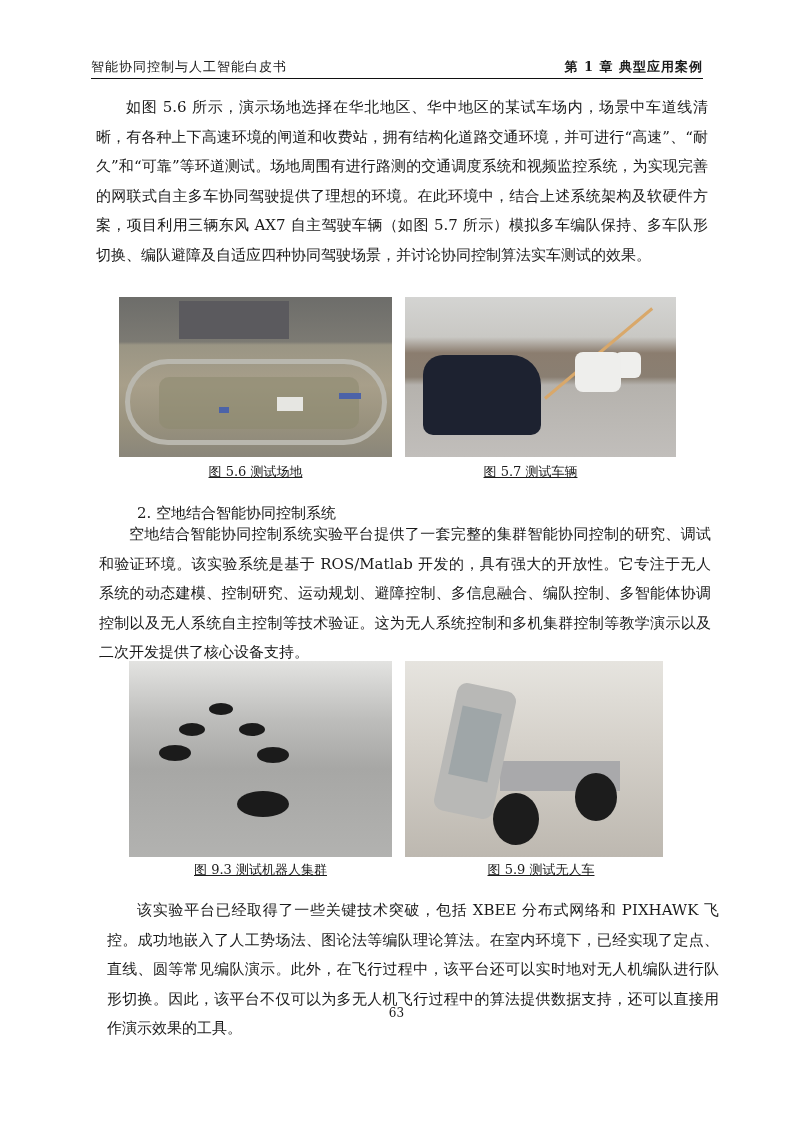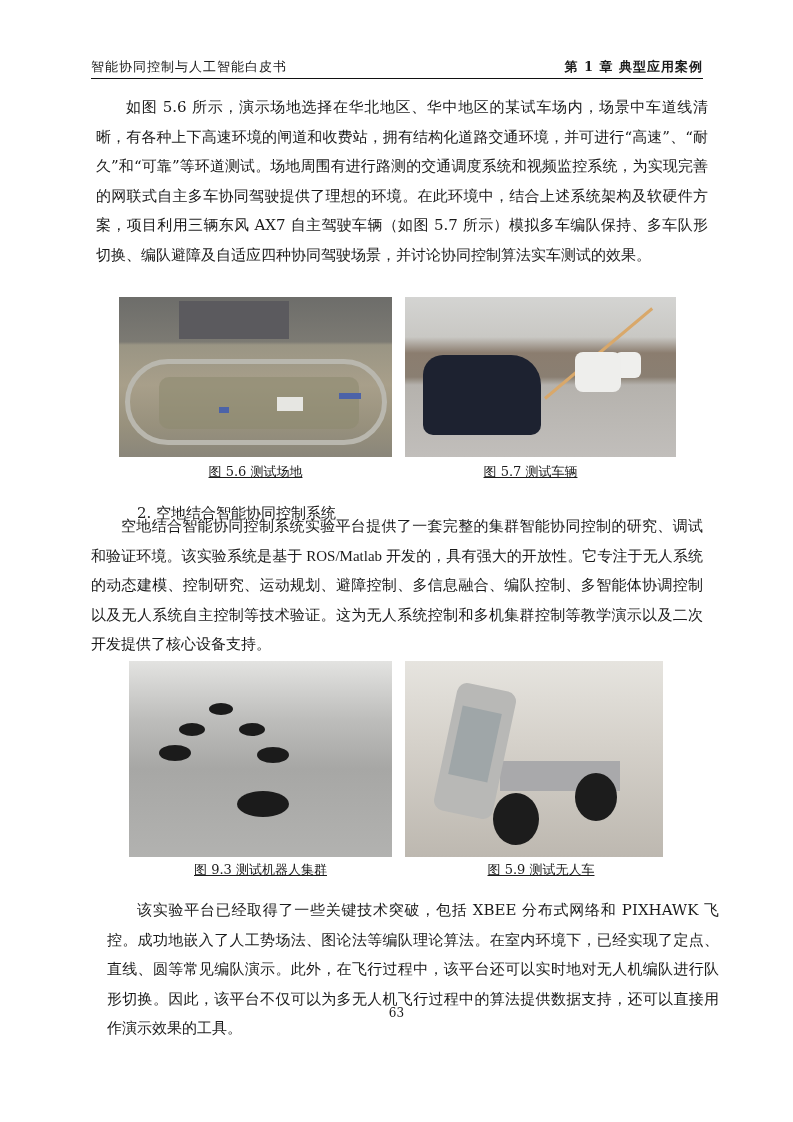--- a/index.html
+++ b/index.html
@@ -65,21 +65,21 @@
 <div class="fig" id="img57">
   <div class="lane"></div>
     <div class="car3"></div>
     <div class="car2"></div>
     <div class="car1"></div>
 </div>
 <div class="cap" style="left:119px; width:273px; top:463px;">图 5.6 测试场地</div>
 <div class="cap" style="left:395px; width:271px; top:463px;">图 5.7 测试车辆</div>
 
 <p class="para indent" style="top:483px; margin:16px;">2. 空地结合智能协同控制系统</p>
-<p class="para indent" style="top:512px; margin:0;font-family:Liberation Serif, serif;">空地结合智能协同控制系统实验平台提供了一套完整的集群智能协同控制的研究、调试和验证环境。该实验系统是基于 ROS/Matlab 开发的，具有强大的开放性。它专注于无人系统的动态建模、控制研究、运动规划、避障控制、多信息融合、编队控制、多智能体协调控制以及无人系统自主控制等技术验证。这为无人系统控制和多机集群控制等教学演示以及二次开发提供了核心设备支持。</p>
+<p class="para indent" style="top:512px; margin:8px;">空地结合智能协同控制系统实验平台提供了一套完整的集群智能协同控制的研究、调试和验证环境。该实验系统是基于 ROS/Matlab 开发的，具有强大的开放性。它专注于无人系统的动态建模、控制研究、运动规划、避障控制、多信息融合、编队控制、多智能体协调控制以及无人系统自主控制等技术验证。这为无人系统控制和多机集群控制等教学演示以及二次开发提供了核心设备支持。</p>
 
 <div class="fig" id="img58">
   <div class="rb" style="left:80px;top:42px;width:24px;height:12px;"></div>
   <div class="rb" style="left:50px;top:62px;width:26px;height:13px;"></div>
   <div class="rb" style="left:110px;top:62px;width:26px;height:13px;"></div>
   <div class="rb" style="left:30px;top:84px;width:32px;height:16px;"></div>
   <div class="rb" style="left:128px;top:86px;width:32px;height:16px;"></div>
   <div class="rb" style="left:108px;top:130px;width:52px;height:26px;"></div>
 </div>
 <div class="fig" id="img59">

